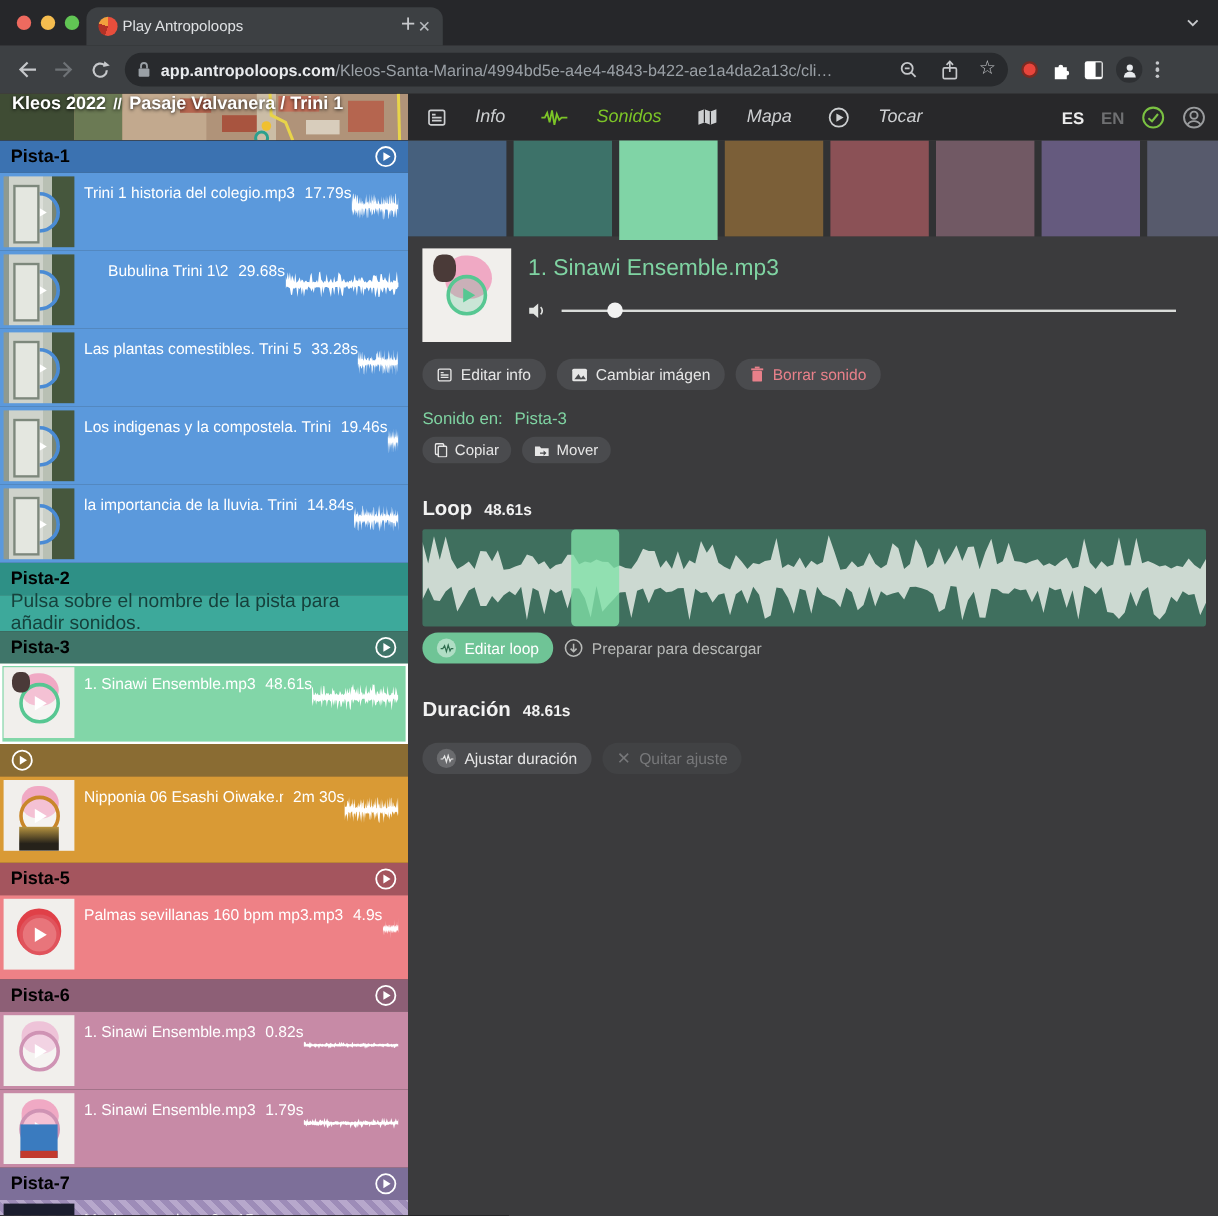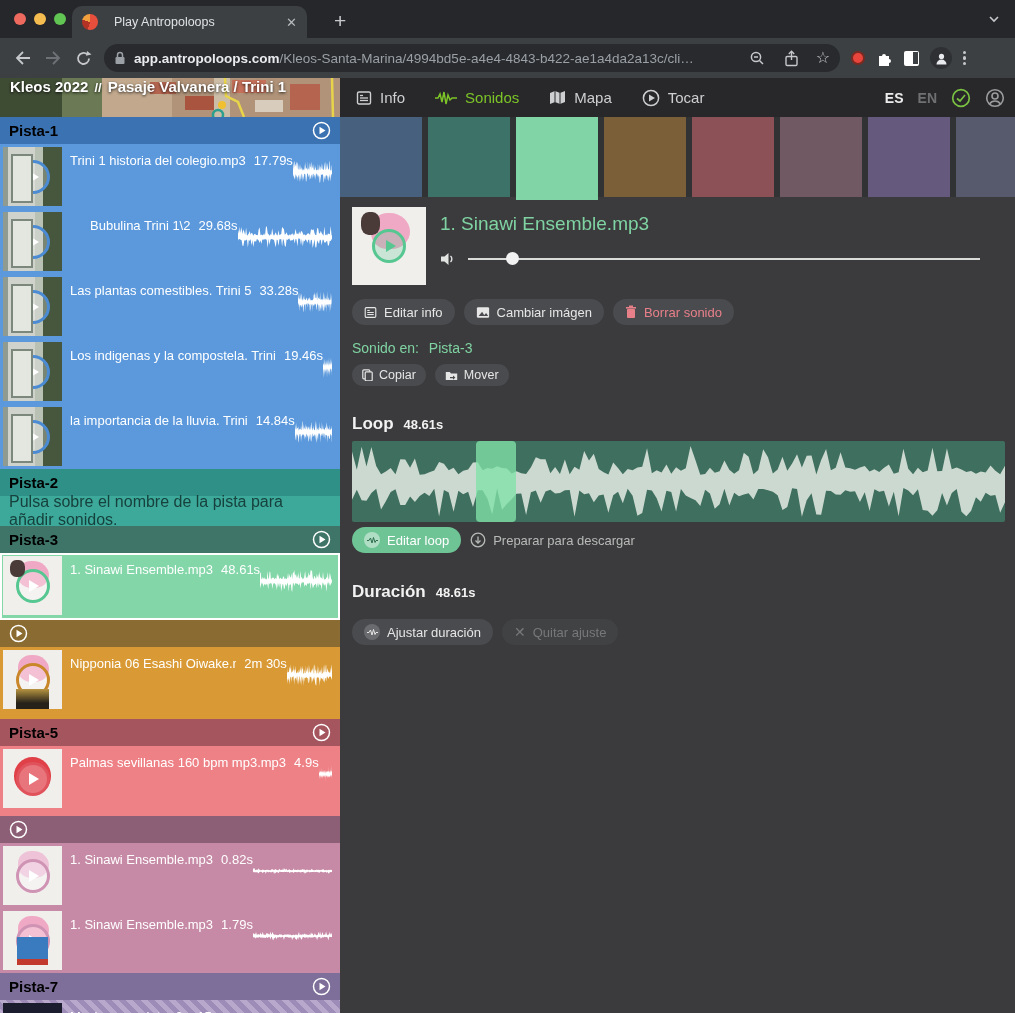--- a/index.html
+++ b/index.html
@@ -4,22 +4,22 @@
 <style>
   html,body{margin:0;padding:0;background:#151515;}
   *{box-sizing:border-box;}
   #window{position:relative;width:1015px;height:1013px;overflow:hidden;
     font-family:"Liberation Sans",sans-serif;background:#3b3b3d;color:#e8eaed;}
 
   
   .tabstrip{position:absolute;top:0;left:0;width:100%;height:38px;background:#26272a;}
   .traffic{position:absolute;top:13px;left:14px;display:flex;gap:8px;}
   .traffic span{width:12px;height:12px;border-radius:50%;display:block;}
-  .tab{position:absolute;left:72px;top:6px;width:235px;height:32px;background:#3d4043;
-    border-radius:10px 10px 0 0;display:flex;align-items:center;padding:0 10px;gap:16px;}
+  .tab{position:absolute;left:72px;top:6px;width:297px;height:32px;background:#3d4043;
+    border-radius:10px 10px 0 0;display:flex;align-items:center;padding:0 10px;gap:4px;}
   .favicon{width:16px;height:16px;border-radius:50%;
     background:conic-gradient(#e84e3c 0 55%,#b33226 55% 80%,#f2a03d 80% 100%);flex:0 0 16px;}
   .tabtitle{font-size:12.5px;color:#dfe1e4;flex:1;white-space:nowrap;overflow:hidden;}
   .tabclose{color:#b6b9bd;font-size:13px;cursor:default;}
   .newtab{position:absolute;left:334px;top:10px;color:#c6c8cb;font-size:21px;line-height:21px;}
   .tabsearch{position:absolute;right:14px;top:12px;color:#c6c8cb;}
   .toolbar{position:absolute;top:38px;left:0;width:100%;height:40px;background:#3d4043;
     display:flex;align-items:center;}
   .navbtn{width:30px;text-align:center;flex:0 0 30px;}
   .urlbar{margin-left:6px;width:736px;height:28px;background:#282a2d;border-radius:14px;
@@ -36,21 +36,21 @@
   .kebab i{width:3.2px;height:3.2px;border-radius:50%;background:#c6c8cb;}
 
   
   .appheader{position:absolute;top:78px;left:0;width:100%;height:39px;background:#28282a;}
   .mapcrumb{position:absolute;left:0;top:0;width:340px;height:39px;overflow:hidden;
     display:flex;align-items:flex-start;}
   .crumbtext{position:relative;z-index:2;padding-left:10px;font-size:15px;font-weight:bold;
     color:#fff;text-shadow:0 1px 3px rgba(0,0,0,.8);white-space:nowrap;}
   .crumbtext .sep{font-weight:bold;margin:0 6px;font-size:13px;}
   .navitems{position:absolute;left:356px;top:0;height:39px;display:flex;align-items:center;gap:30px;}
-  .navitem{display:flex;align-items:center;gap:8px;font-size:15px;color:#cdcfd1;}
+  .navitem{display:flex;align-items:center;gap:24px;font-size:15px;color:#cdcfd1;font-style:italic;}
   .navitem.active{color:#7cc427;}
   .hdright{position:absolute;right:10px;top:0;height:39px;display:flex;align-items:center;gap:14px;}
   .lang-es{font-size:14px;font-weight:bold;color:#ececec;}
   .lang-en{font-size:14px;font-weight:bold;color:#6f7072;}
 
   
   .content{position:absolute;top:117px;left:0;right:0;bottom:0;display:flex;}
   .sidebar{width:340px;flex:0 0 340px;overflow:hidden;background:#2f2f31;}
   .main{flex:1;position:relative;background:#3b3b3d;overflow:hidden;}
 
@@ -437,20 +437,21 @@
             <div class="cliprow">
               <span class="clipname">Palmas sevillanas 160 bpm mp3.mp3</span>
               <span class="clipdur">4.9s</span>
             </div>
             <svg viewBox="0 0 300 30" preserveAspectRatio="none" class="clipwave">
               <polygon points="0.0,6.8 2.9,13.4 5.7,11.8 8.6,13.5 11.4,11.9 14.3,13.7 17.1,13.9 20.0,13.2 22.9,12.0 25.7,12.0 28.6,12.2 31.4,11.9 34.3,13.2 37.1,10.8 40.0,13.7 42.9,10.8 45.7,11.7 48.6,6.8 51.4,13.9 54.3,12.4 57.1,12.7 60.0,11.9 62.9,11.8 65.7,12.6 68.6,11.6 71.4,10.9 74.3,11.5 77.1,13.5 80.0,12.1 82.9,12.9 85.7,12.6 88.6,12.4 91.4,11.7 94.3,13.7 97.1,11.3 100.0,13.8 102.9,11.8 105.7,10.8 108.6,11.3 111.4,13.7 114.3,12.2 117.1,13.2 120.0,13.9 122.9,11.2 125.7,11.3 128.6,11.5 131.4,10.8 134.3,13.8 137.1,11.9 140.0,13.4 142.9,14.0 145.7,13.3 148.6,13.3 151.4,10.7 154.3,12.5 157.1,11.1 160.0,13.6 162.9,12.5 165.7,11.1 168.6,13.1 171.4,12.3 174.3,11.2 177.1,13.8 180.0,11.3 182.9,12.7 185.7,12.5 188.6,11.7 191.4,11.8 194.3,11.1 197.1,12.0 200.0,12.9 202.9,11.2 205.7,11.6 208.6,11.6 211.4,12.5 214.3,12.6 217.1,11.6 220.0,6.0 222.9,12.6 225.7,13.2 228.6,13.9 231.4,12.3 234.3,12.1 237.1,11.4 240.0,12.2 242.9,12.0 245.7,12.5 248.6,13.7 251.4,11.0 254.3,11.1 257.1,10.9 260.0,11.4 262.9,13.5 265.7,7.0 268.6,13.7 271.4,11.5 274.3,11.3 277.1,11.4 280.0,12.5 282.9,12.0 285.7,4.1 288.6,11.3 291.4,12.7 294.3,11.5 297.1,11.6 300.0,10.9 300.0,17.8 297.1,17.4 294.3,17.4 291.4,18.9 288.6,18.9 285.7,17.7 282.9,16.0 280.0,17.0 277.1,16.7 274.3,16.7 271.4,17.0 268.6,15.9 265.7,16.4 262.9,18.4 260.0,17.3 257.1,17.2 254.3,19.2 251.4,15.9 248.6,16.5 245.7,18.7 242.9,17.5 240.0,18.8 237.1,17.0 234.3,18.1 231.4,19.2 228.6,17.1 225.7,18.0 222.9,17.8 220.0,17.6 217.1,18.5 214.3,19.0 211.4,17.9 208.6,17.7 205.7,17.5 202.9,19.0 200.0,17.4 197.1,16.5 194.3,17.4 191.4,19.2 188.6,18.2 185.7,17.6 182.9,19.2 180.0,19.0 177.1,16.4 174.3,17.6 171.4,17.3 168.6,18.4 165.7,17.2 162.9,16.5 160.0,17.1 157.1,19.2 154.3,19.0 151.4,17.6 148.6,16.3 145.7,18.3 142.9,16.0 140.0,16.5 137.1,24.6 134.3,17.3 131.4,16.1 128.6,17.7 125.7,18.1 122.9,18.9 120.0,17.6 117.1,18.4 114.3,16.2 111.4,18.8 108.6,16.8 105.7,16.1 102.9,17.3 100.0,18.1 97.1,17.2 94.3,17.0 91.4,18.5 88.6,18.3 85.7,20.5 82.9,19.1 80.0,18.7 77.1,17.5 74.3,16.1 71.4,16.9 68.6,17.8 65.7,17.4 62.9,18.8 60.0,19.2 57.1,17.0 54.3,18.7 51.4,16.1 48.6,18.5 45.7,18.9 42.9,18.6 40.0,16.8 37.1,21.6 34.3,16.2 31.4,17.1 28.6,16.8 25.7,18.9 22.9,16.6 20.0,18.0 17.1,16.1 14.3,20.2 11.4,16.7 8.6,16.0 5.7,21.5 2.9,18.8 0.0,16.5" fill="#ffffff"></polygon>
             </svg>
           </div>
         </div>
         <div class="trackhead" style="background: rgb(141, 95, 118);">
+          <span class="tname">Pista-6</span>
           <span>
             <svg width="19" height="19" viewBox="0 0 19 19">
               <circle cx="9.5" cy="9.5" r="8" stroke="#fff" stroke-width="1.5" fill="none"></circle>
               <polygon points="7.5,5.8 13.5,9.5 7.5,13.2" fill="#fff"></polygon>
             </svg>
           </span>
         </div>
         <div class="clip" style="height: 65px; background: rgb(199, 138, 166);">
           <div class="thumb th-peppa white">
             <span class="overlayplay" style="border-color: rgb(207, 147, 180); background: rgba(255, 255, 255, 0.28);">

